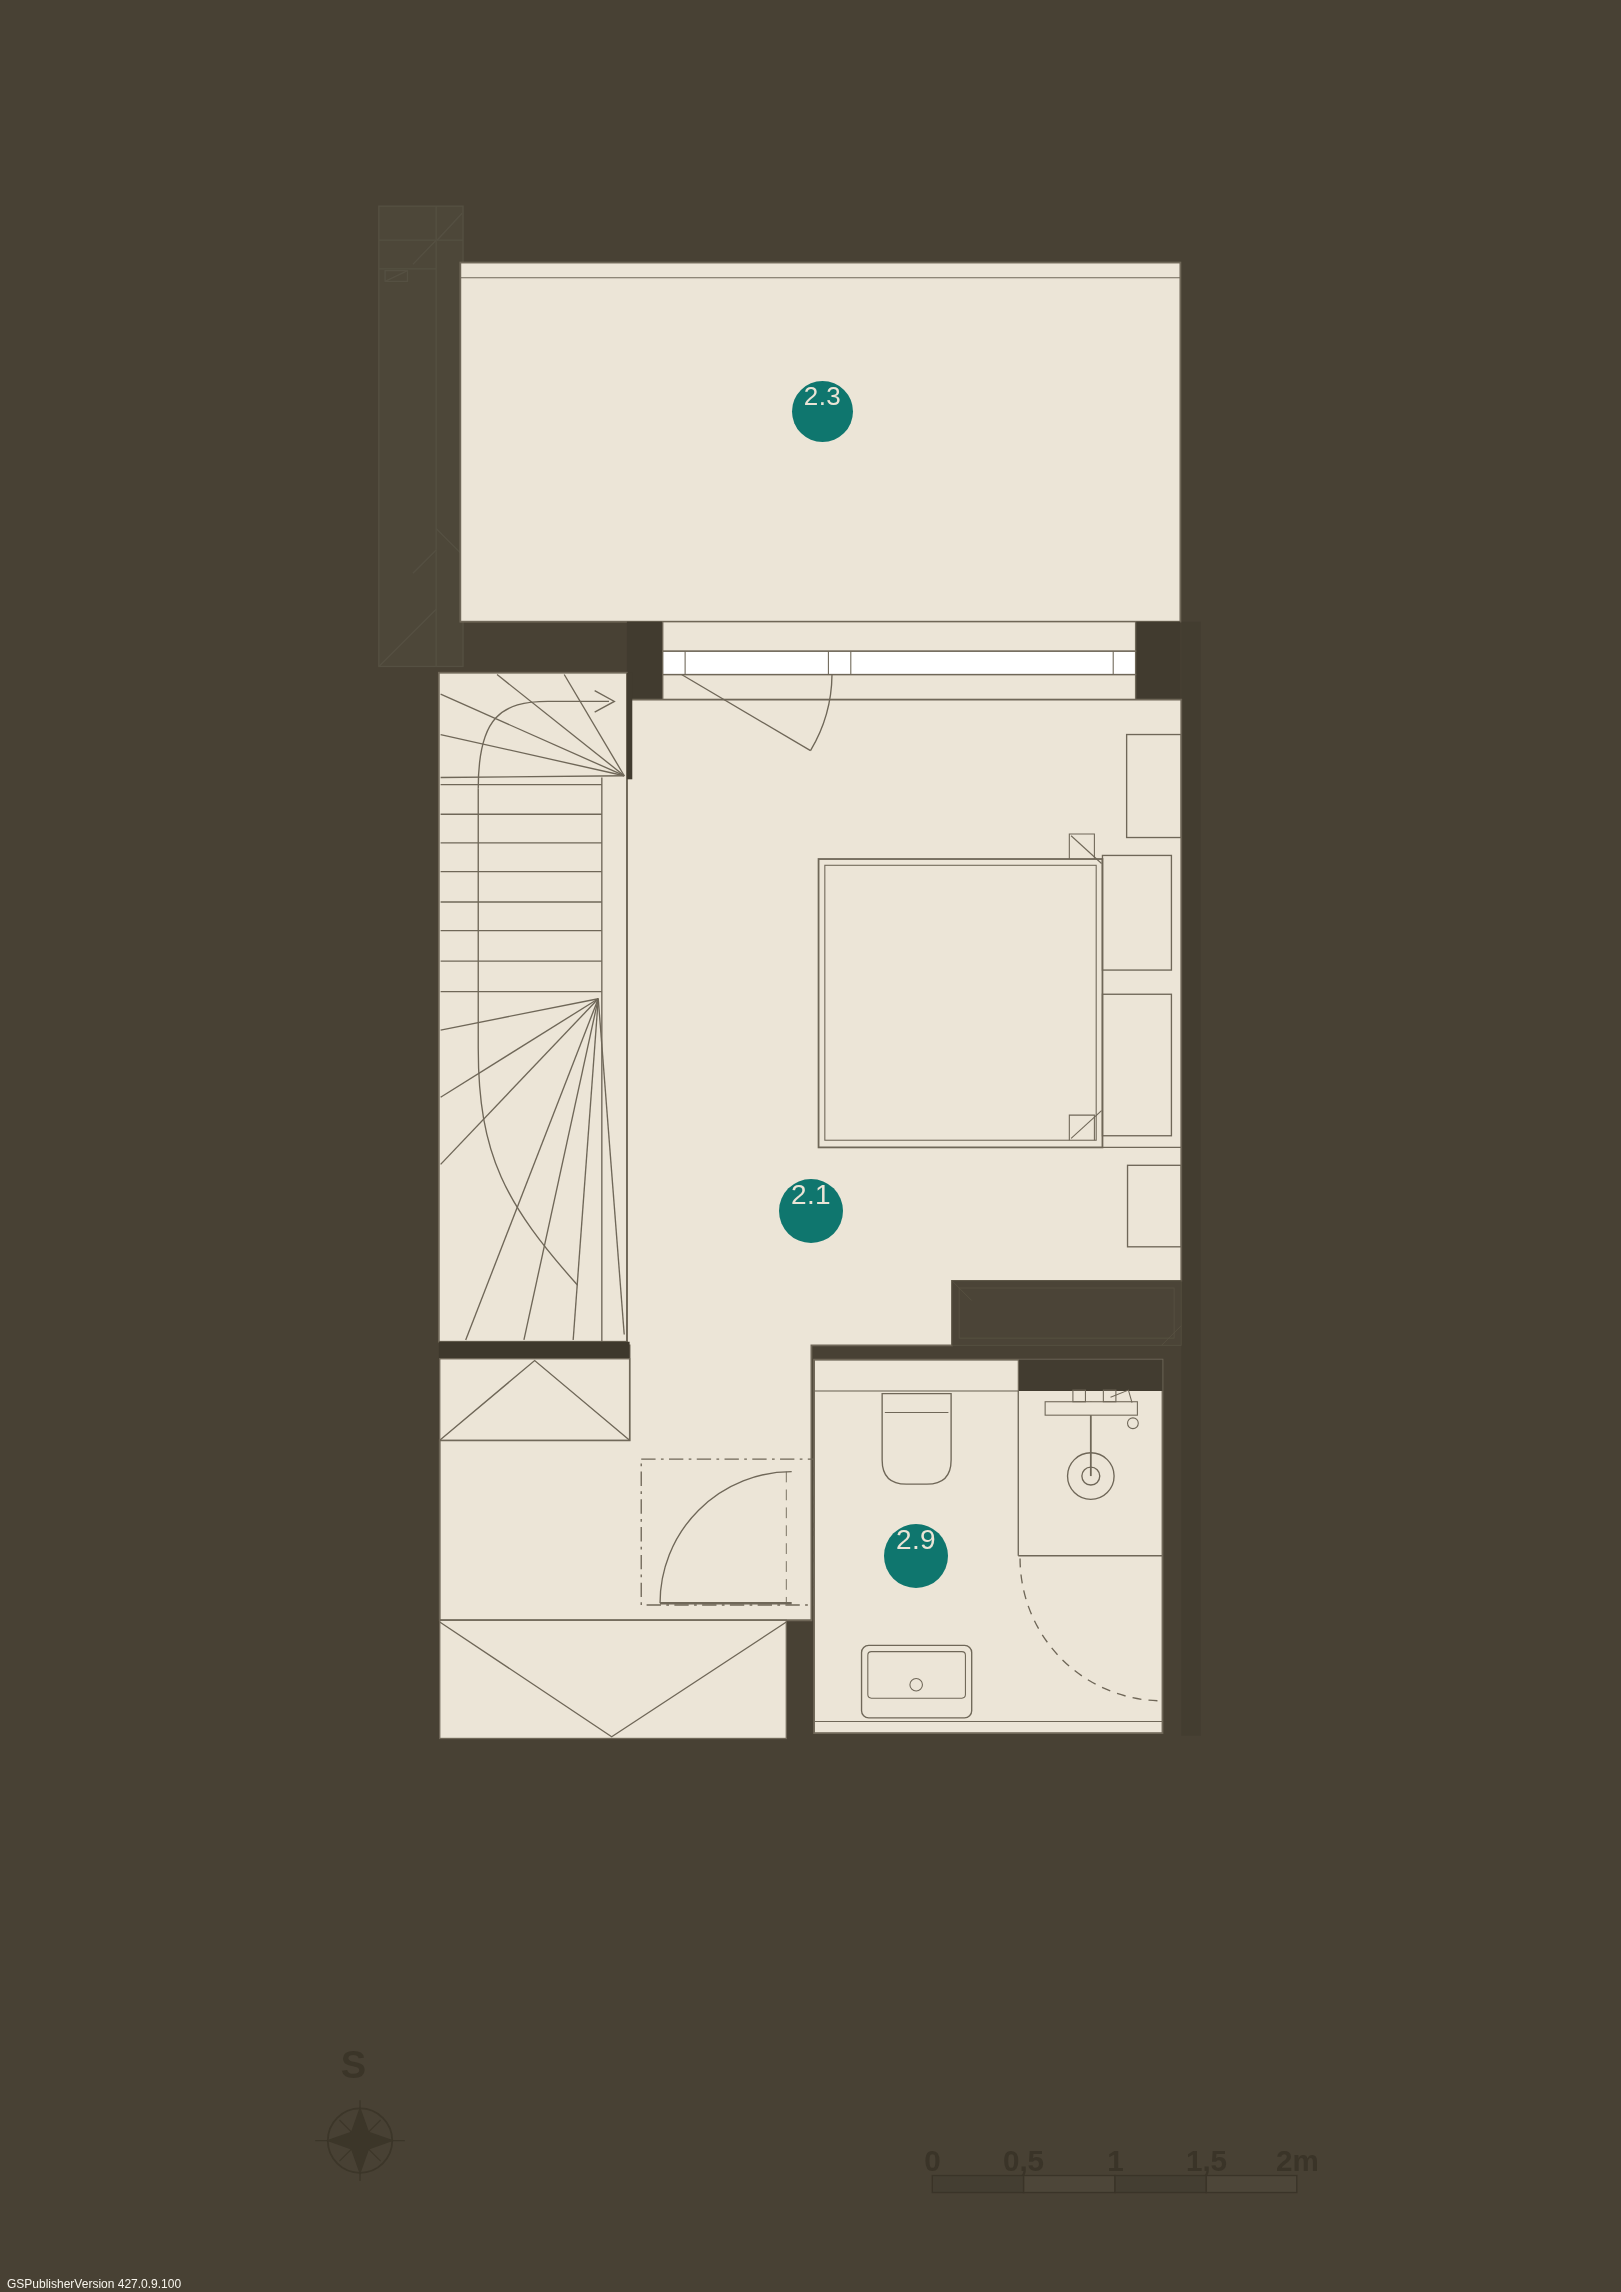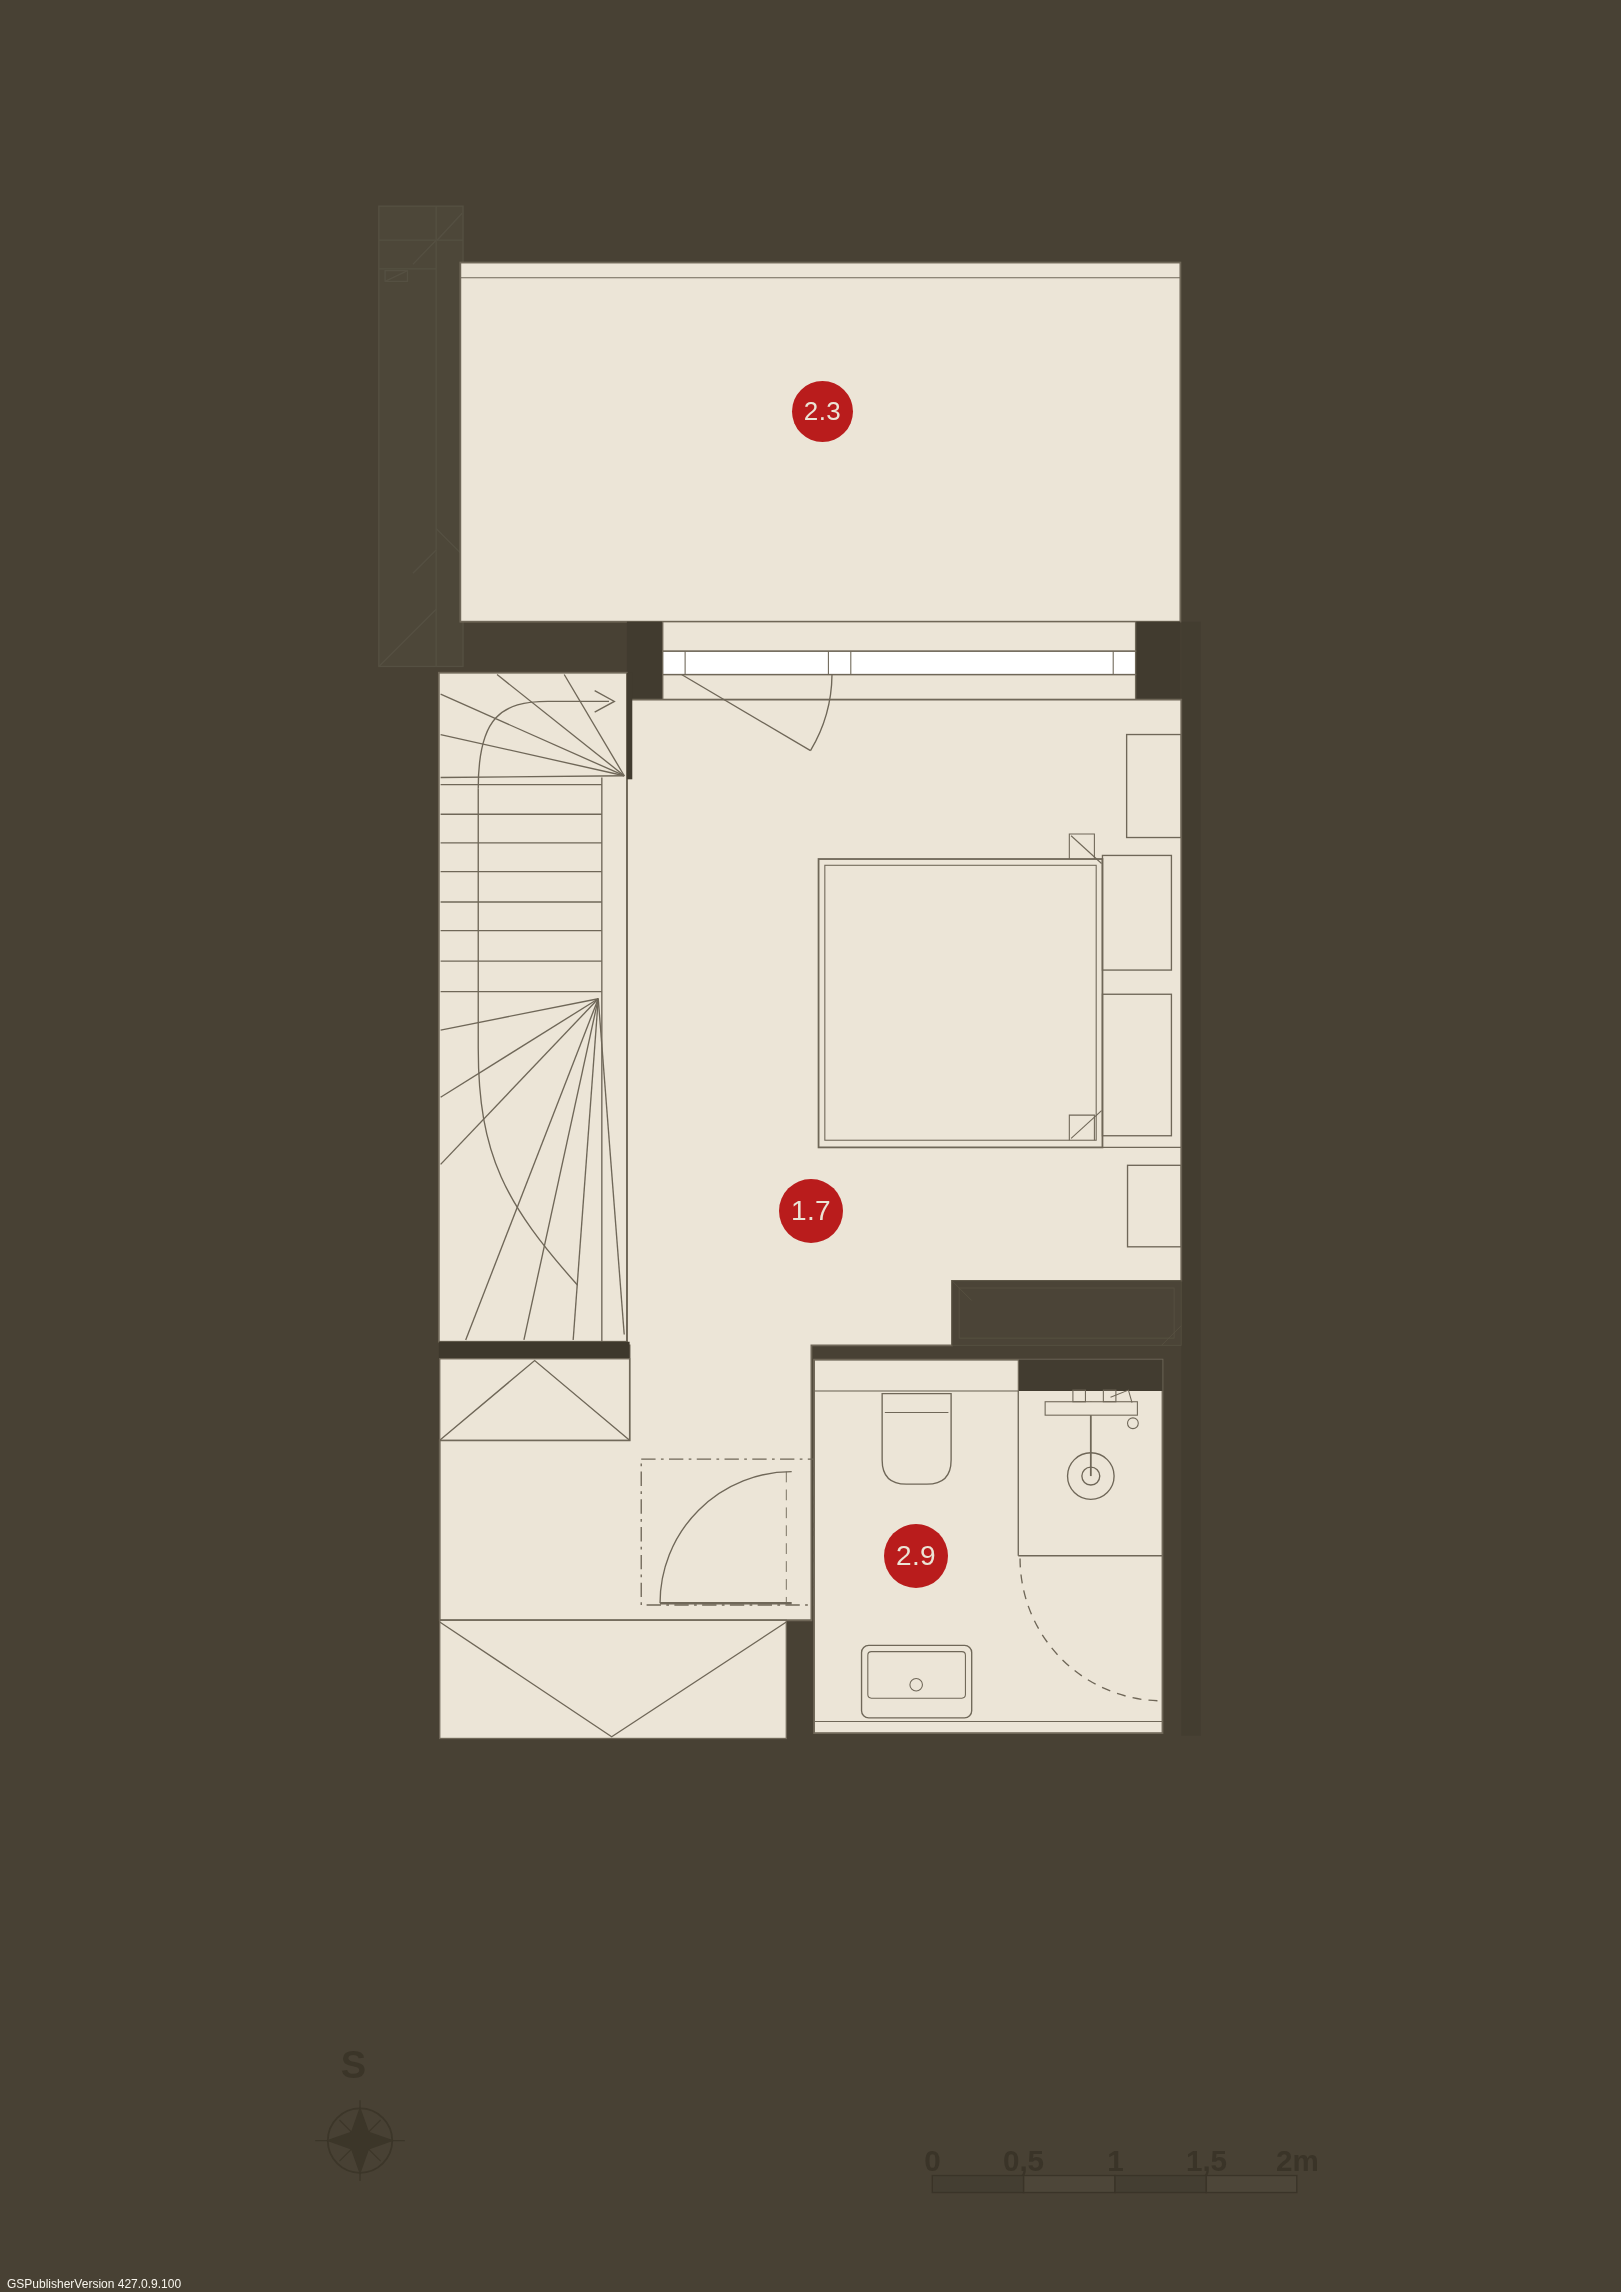--- a/index.html
+++ b/index.html
@@ -6,22 +6,22 @@
   body{
     width:1621px;height:2293px;
     background:#484134;
     font-family:"Liberation Sans", sans-serif;
     position:relative;overflow:hidden;
   }
   .stage{position:absolute;left:0;top:0;width:1621px;height:2293px;}
   svg.plan{position:absolute;left:0;top:0;}
   .room-badge{
     position:absolute;border-radius:50%;
-    background:#b91c1c;color:#ebe4d6;
-    display:flex;align-items:center;justify-content:center;
+    background:#0f766e;color:#ebe4d6;
+    display:flex;align-items:flex-start;justify-content:center;
     font-size:28px;letter-spacing:0.4px;
   }
   .badge-23{left:792px;top:381px;width:61px;height:61px;font-size:26px;}
   .badge-21{left:779px;top:1179px;width:64px;height:64px;}
   .badge-22{left:884px;top:1524px;width:64px;height:64px;}
   .compass-label{
     position:absolute;left:322px;top:2044px;width:63px;
     text-align:center;font-size:38px;font-weight:bold;color:#3b3528;
   }
   .scale-tick{
@@ -208,21 +208,21 @@
     <rect x="1143" y="2429" width="102" height="19" fill="#4d4639"></rect>
     <rect x="1245" y="2429" width="102" height="19" fill="#443e32"></rect>
     <rect x="1347" y="2429" width="101" height="19" fill="#4d4639"></rect>
   </g>
 </svg>
 
 <div class="room-badge badge-23">
   <span>2.3</span>
 </div>
 <div class="room-badge badge-21">
-  <span>1.7</span>
+  <span>2.1</span>
 </div>
 <div class="room-badge badge-22">
   <span>2.9</span>
 </div>
 
 <div class="compass-label">S</div>
 
 <div class="scale-tick tick-0">0</div>
 <div class="scale-tick tick-1">0,5</div>
 <div class="scale-tick tick-2">1</div>

